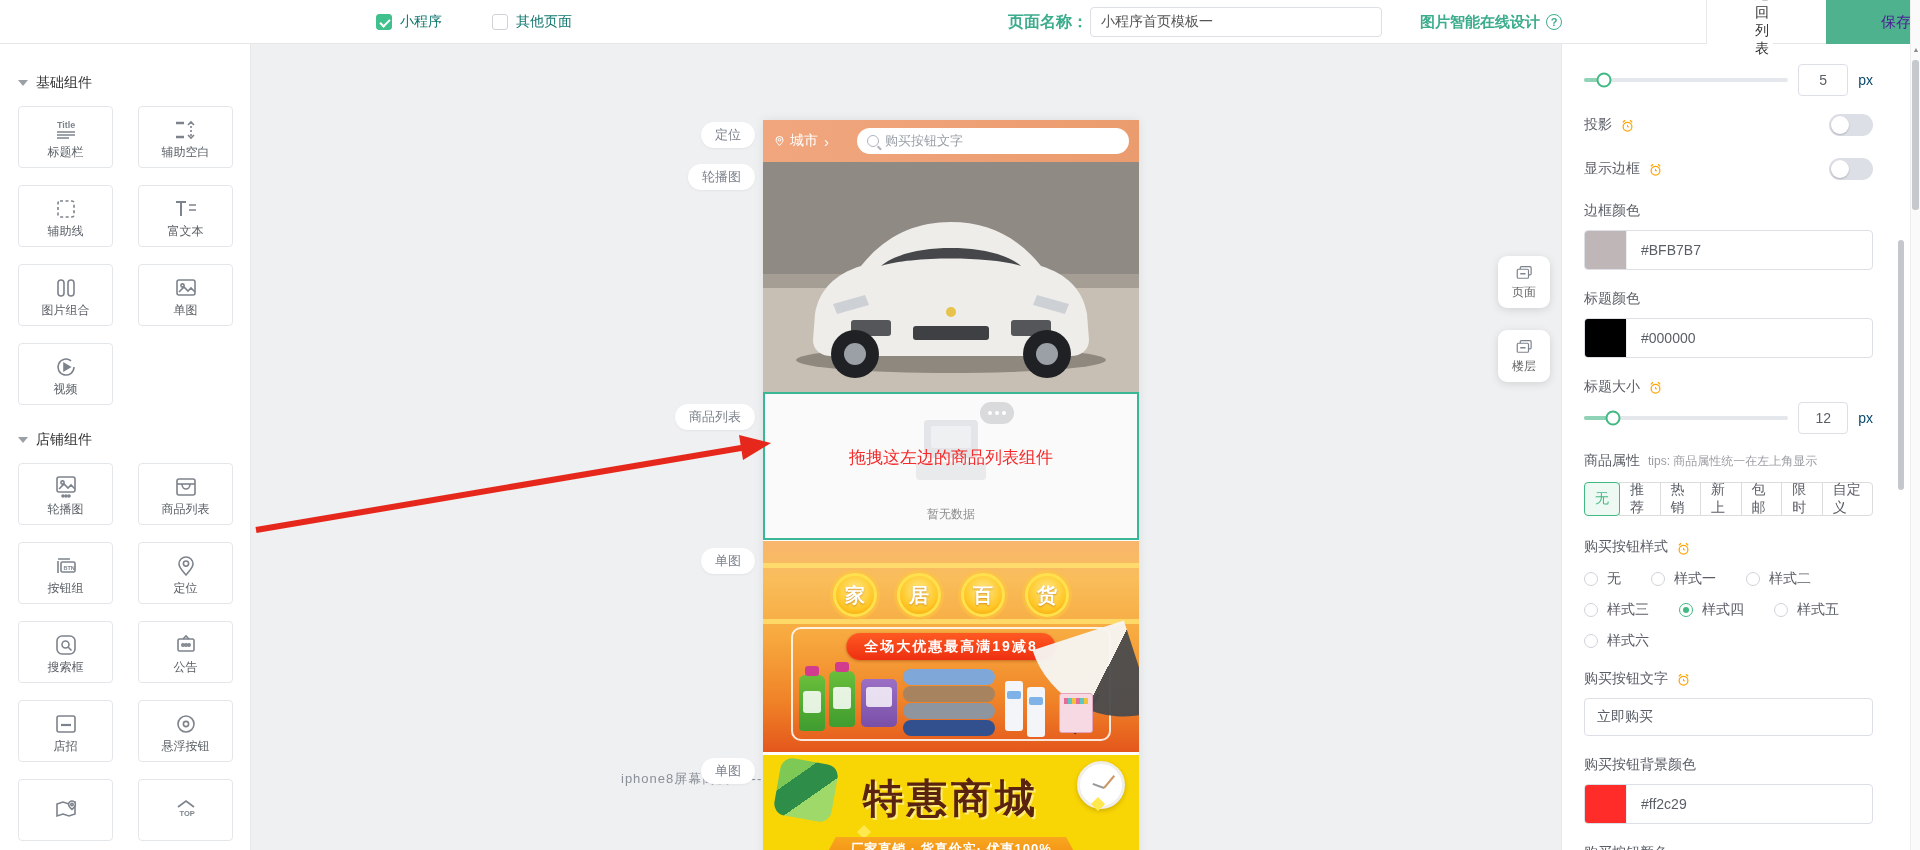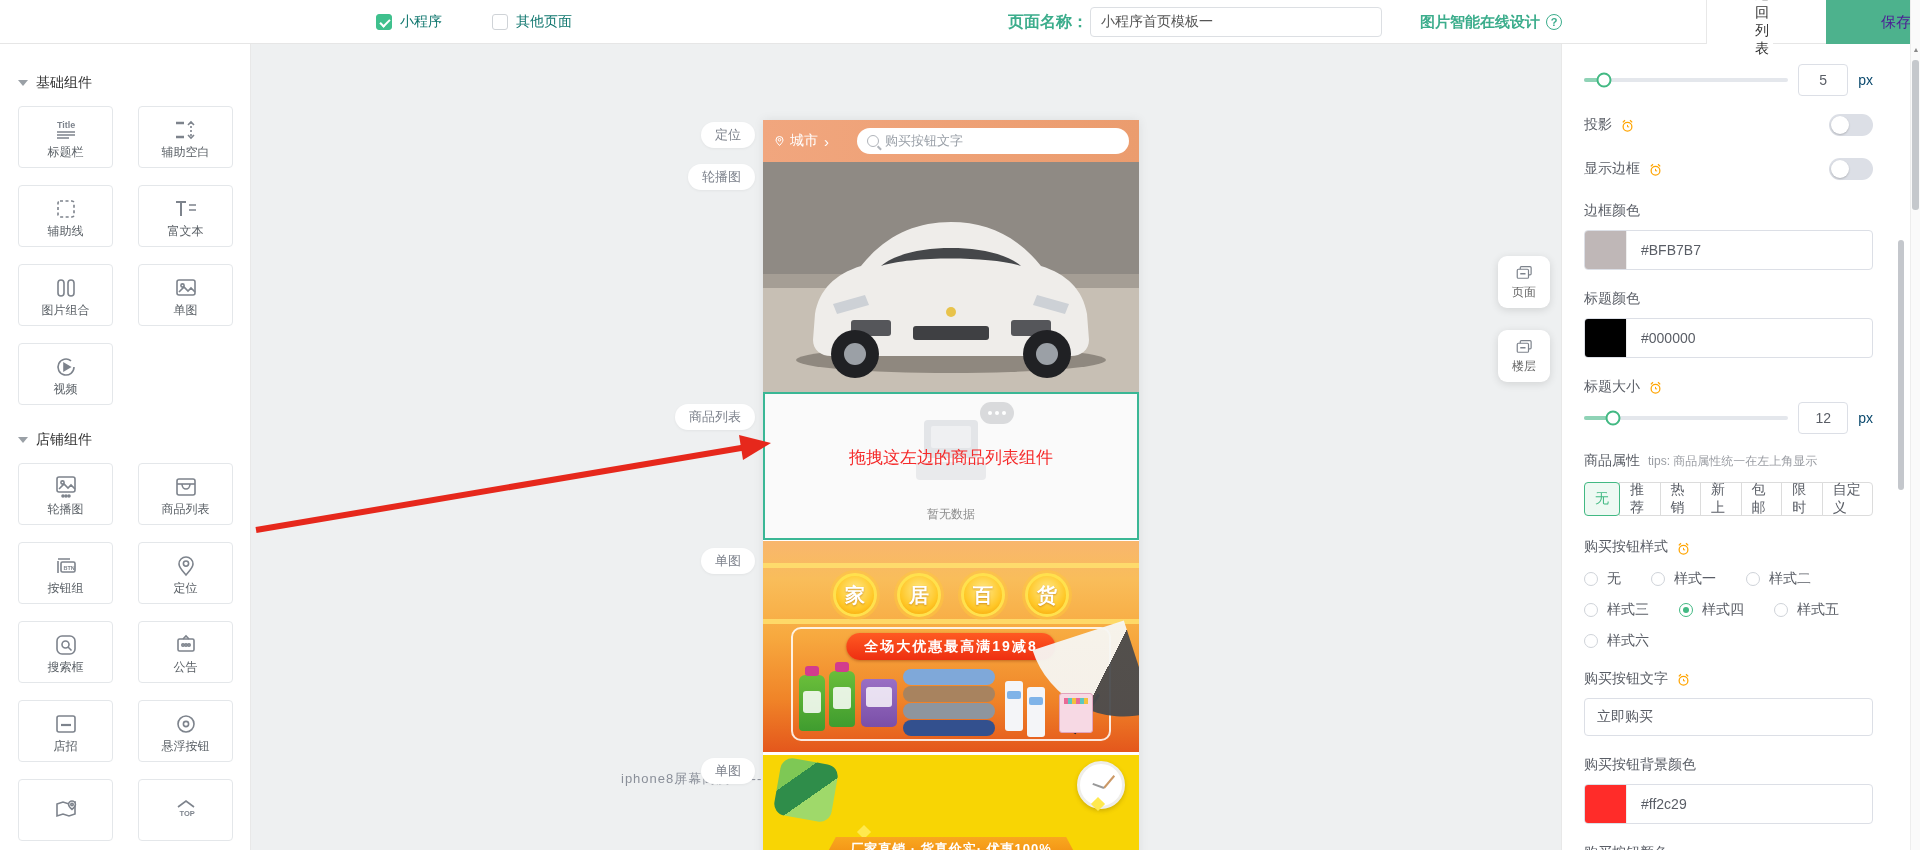--- a/index.html
+++ b/index.html
@@ -417,20 +417,21 @@
         <span class="umb-handle" style="left:322px; top:150px;"></span>
         <span class="prod umbrella" style="left:282px; top:92px;"></span>
         <span class="prod pinkpack" style="left:296px; top:152px;"></span>
       </div>
 
       <div class="banner2">
         <span class="pillow"></span>
         <span class="clock"></span>
         <span class="diamond" style="left:96px; top:72px;"></span>
         <span class="diamond" style="left:330px; top:44px;"></span>
+        <div class="mall-title">特惠商城</div>
         <div class="ribbon">厂家直销 · 货真价实· 优惠100%</div>
 
       </div>
     </div>
 
     <svg class="arrow-svg">
       <line x1="5" y1="486" x2="496" y2="403" stroke="#e6281c" stroke-width="6"></line>
       <polygon points="520,399 488,391 492,416" fill="#e6281c"></polygon>
     </svg>
 

